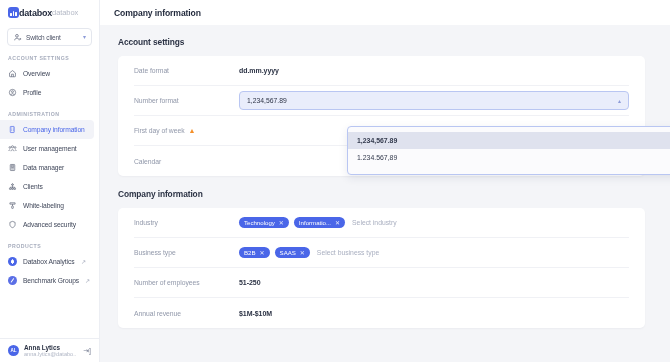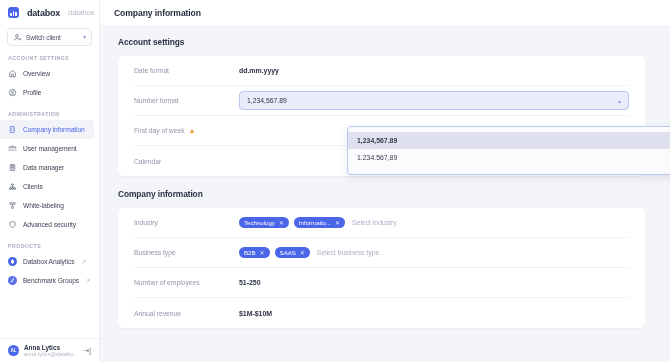--- a/index.html
+++ b/index.html
@@ -17,21 +17,21 @@
     width: 100px; height: 362px;
     background: #ffffff;
     border-right: 1px solid #eceef3;
     display: flex; flex-direction: column;
     position: relative;
     flex: 0 0 100px;
   }
   .brand {
     height: 25px;
     display: flex; align-items: center;
-    padding: 12px 8px; gap: 8px;
+    padding: 12px 8px; gap: 0;
   }
   .brand-logo {
     width: 11px; height: 11px;
     border-radius: 3px;
     background: #4a66e8;
     display: flex; align-items: flex-end; justify-content: center;
     gap: 1px; padding-bottom: 2.5px;
     flex: 0 0 auto;
   }
   .brand-logo i { display: block; width: 1.5px; background: #fff; border-radius: .5px; }

